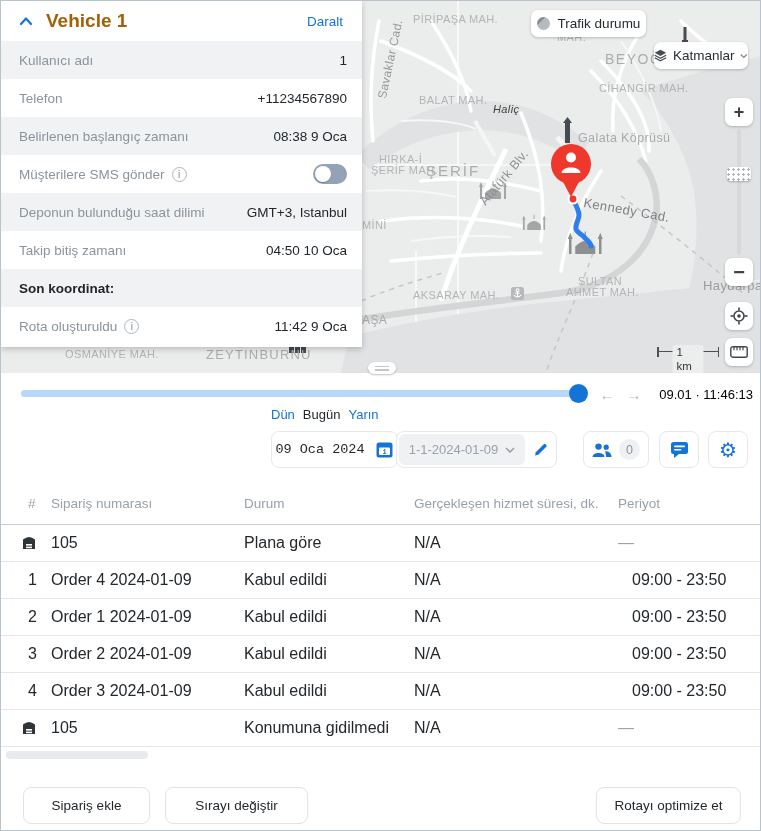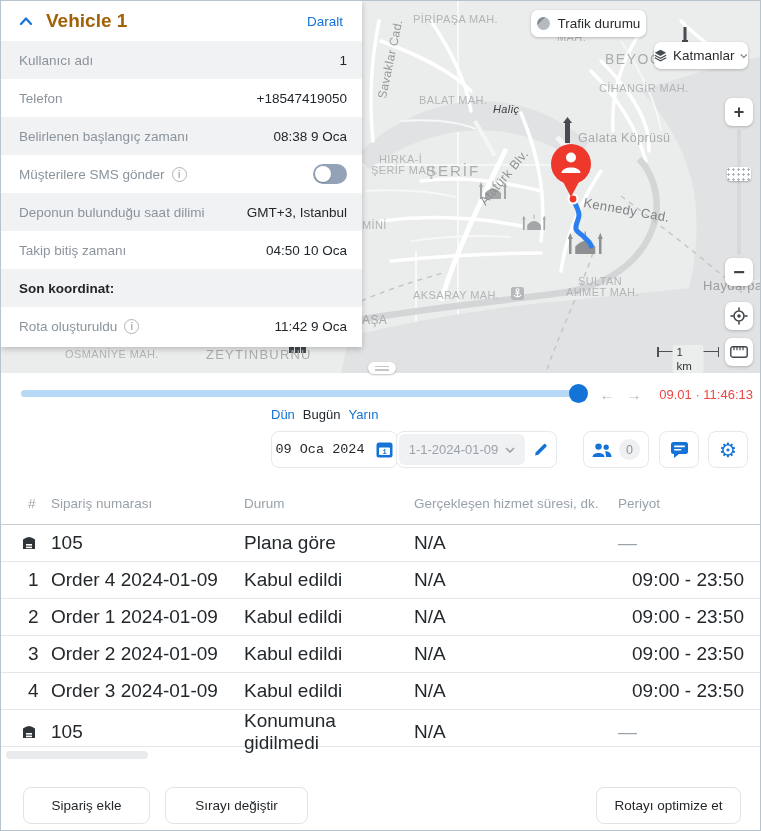--- a/index.html
+++ b/index.html
@@ -56,21 +56,21 @@
   .toggle { margin-left:auto; width:34px; height:20px; border-radius:10px; background:#93a2b6; position:relative; cursor:pointer; }
   .toggle .knob { position:absolute; left:2px; top:2px; width:16px; height:16px; border-radius:50%; background:#fff;
                   box-shadow:0 1px 1px rgba(0,0,0,.2); }
 
   
   .timeline-track { position:absolute; left:20px; top:389px; width:563px; height:7px; background:#b8d8f7; border-radius:4px; cursor:pointer; }
   .timeline-handle { position:absolute; top:-6px; left:calc(99% - 9px); width:19px; height:19px; border-radius:50%; background:#1473d6; cursor:grab; }
   .tl-arrow { position:absolute; top:383px; width:18px; height:20px; border:none; background:none; font-size:15px;
               color:#b4b9bd; cursor:pointer; font-family:inherit; }
   .tl-prev { left:597px; } .tl-next { left:624px; }
-  .time-label { position:absolute; right:7px; top:386px; font-size:13px; color:#ef4444; }
+  .time-label { position:absolute; right:7px; top:386px; font-size:13px; color:#000000; }
   .days { position:absolute; left:270px; top:406px; display:flex; gap:8px; font-size:13px; }
   .days span { cursor:pointer; color:#1473d6; }
   .days span.current { color:#23282c; }
 
   
   .ctrl { position:absolute; top:430px; height:37px; background:#fff; border:1px solid #e4e9ed; border-radius:8px;
           display:flex; align-items:center; justify-content:center; cursor:pointer; font-family:inherit; font-size:13.5px; color:#23282c; }
   .date-btn { left:270px; width:127px; gap:10px;font-family:Liberation Mono, monospace; }
   .route-group { left:395px; width:161px; justify-content:flex-start; cursor:default; }
   .route-pill { margin-left:2px; width:126px; height:31px; background:#f0f1f3; border-radius:6px; display:flex; align-items:center;
@@ -81,21 +81,21 @@
            display:flex; align-items:center; justify-content:center; }
   .chat-btn { left:658px; width:40px; }
   .gear-btn { left:707px; width:40px; font-size:20px; color:#1473d6; }
 
   
   .tgrid { display:grid; grid-template-columns:50px 193px 170px 204px 1fr; align-items:center; }
   .thead { position:absolute; left:0; top:482px; width:761px; height:42px; border-bottom:1px solid #c8cdd1;
            color:#99a1a9; font-size:13.5px; }
   .thead .c0 { padding-left:27px; }
   .trows { position:absolute; left:0; top:524px; width:761px; }
-  .trow { height:37px; border-bottom:1px solid #e4e6e9; font-size:19px; color:#23282c; cursor:pointer; }
+  .trow { height:37px; border-bottom:1px solid #e4e6e9; font-size:16px; color:#23282c; cursor:pointer; }
   .trow .seq { padding-left:27px; }
   .trow .depot { margin-left:21px; }
   .dash { color:#9aa2aa; }
   .indent { padding-left:14px; }
   .hscroll { position:absolute; left:5px; top:750px; width:142px; height:8px; background:#e8eaed; border-radius:4px; cursor:pointer; }
 
   
   .fbtn { position:absolute; top:786px; height:37px; background:#fff; border:1px solid #dfe4e9; border-radius:8px;
           font-family:inherit; font-size:13.5px; color:#23282c; cursor:pointer; }
   .f-add { left:22px; width:127px; } .f-reorder { left:164px; width:143px; } .f-opt { left:595px; width:145px; }
@@ -286,21 +286,21 @@
       <span class="title">Vehicle 1</span>
       <span class="collapse">Daralt</span>
     </div>
 
     <div class="prow gray">
       <span class="plabel">Kullanıcı adı</span>
       <span class="pvalue">1</span>
     </div>
     <div class="prow">
       <span class="plabel">Telefon</span>
-      <span class="pvalue">+18547419050</span>
+      <span class="pvalue">+11234567890</span>
     </div>
     <div class="prow gray">
       <span class="plabel">Belirlenen başlangıç zamanı</span>
       <span class="pvalue">08:38 9 Oca</span>
     </div>
     <div class="prow">
       <span class="plabel">
         <span>Müşterilere SMS gönder</span>
         <span class="info-icon">i</span>
       </span>

